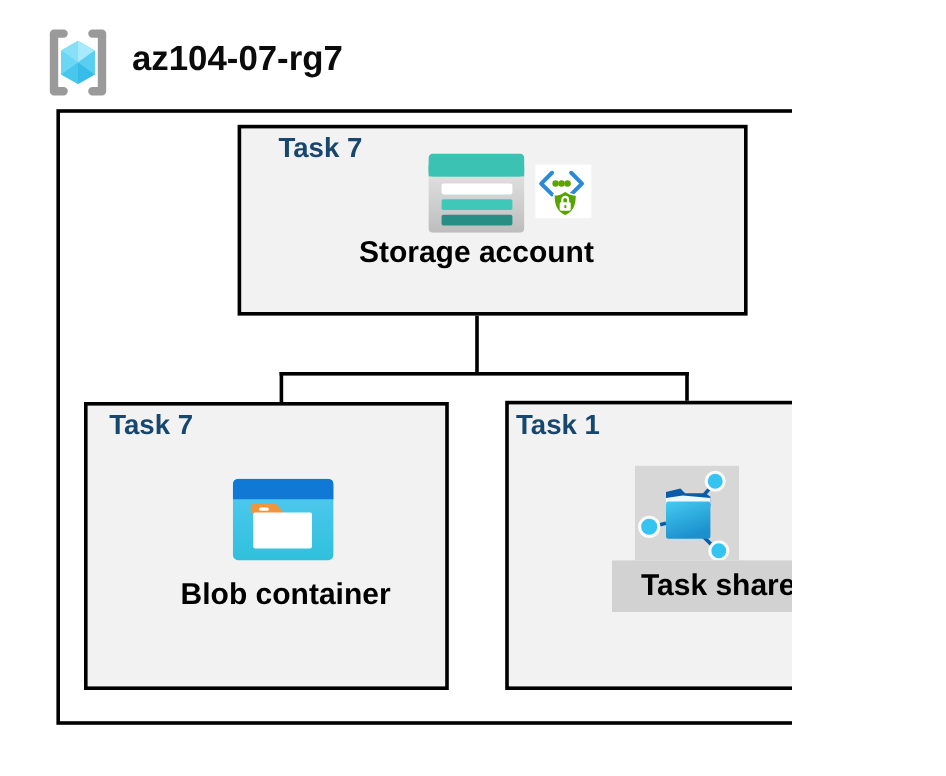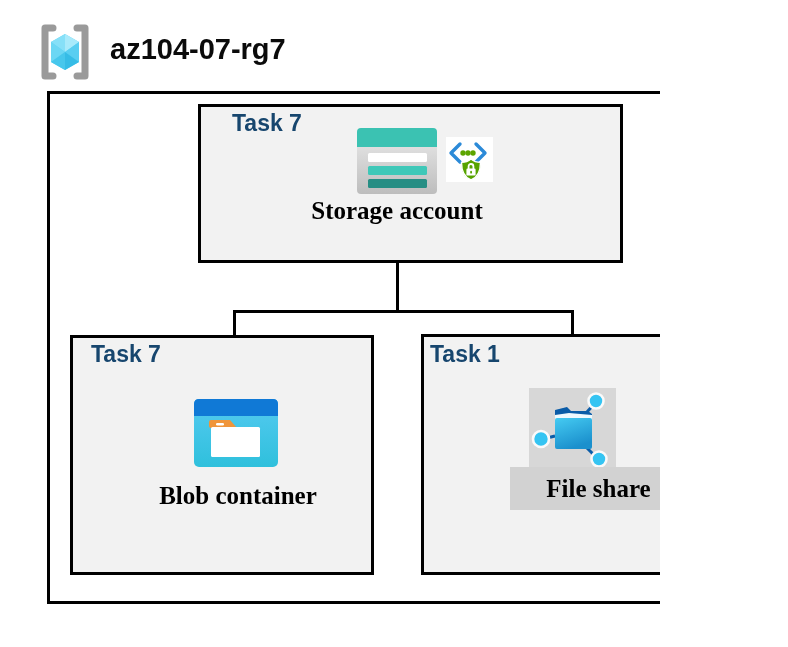--- a/index.html
+++ b/index.html
@@ -18,21 +18,21 @@
   .task-box{
     border:3px solid #000;background:#f2f2f2;box-sizing:border-box;
   }
   #task1{left:198px;top:104px;width:425px;height:159px;}
   #task2{left:70px;top:335px;width:304px;height:240px;}
   #task3{left:421px;top:334px;width:302px;height:241px;}
   .task-label{
     font-size:23px;font-weight:700;color:#17466e;line-height:1;
   }
   .caption{
-    font-size:25px;font-weight:700;color:#000;text-align:center;line-height:1.1;font-family:Liberation Serif, serif;
+    font-size:25px;font-weight:700;color:#000;text-align:center;line-height:1.1;
   }
   .line{background:#000;}
   .fs-label-rect{
     left:510px;top:467px;width:177px;height:43px;background:#d2d2d2;
     display:flex;align-items:center;justify-content:center;
   }
   .fs-label-rect .caption{position:static;}
   svg{display:block;}
 </style>
 </head>
@@ -128,16 +128,16 @@
     <line x1="57" y1="59" x2="68" y2="70" stroke="#0a5ca8" stroke-width="3"></line>
     <path d="M26 22 l12 -3 4 4 h17 l4 3 v8 h-37 z" fill="#0a5ca8"></path>
     <path d="M26 27 l14 -2 23 2 v5 h-37 z" fill="#eef9fe"></path>
     <rect x="26" y="30" width="37" height="31" rx="2" fill="url(#fsBody)"></rect>
     <circle cx="67" cy="13" r="7.5" fill="#35c4f2" stroke="#fafafa" stroke-width="2.6"></circle>
     <circle cx="12" cy="51" r="8" fill="#35c4f2" stroke="#fafafa" stroke-width="2.6"></circle>
     <circle cx="70" cy="71" r="7.5" fill="#35c4f2" stroke="#fafafa" stroke-width="2.6"></circle>
   </svg>
 
   <div class="abs fs-label-rect">
-    <div class="caption">File share</div>
+    <div class="caption">Task share</div>
   </div>
 
 </div>
 
 </body></html>

